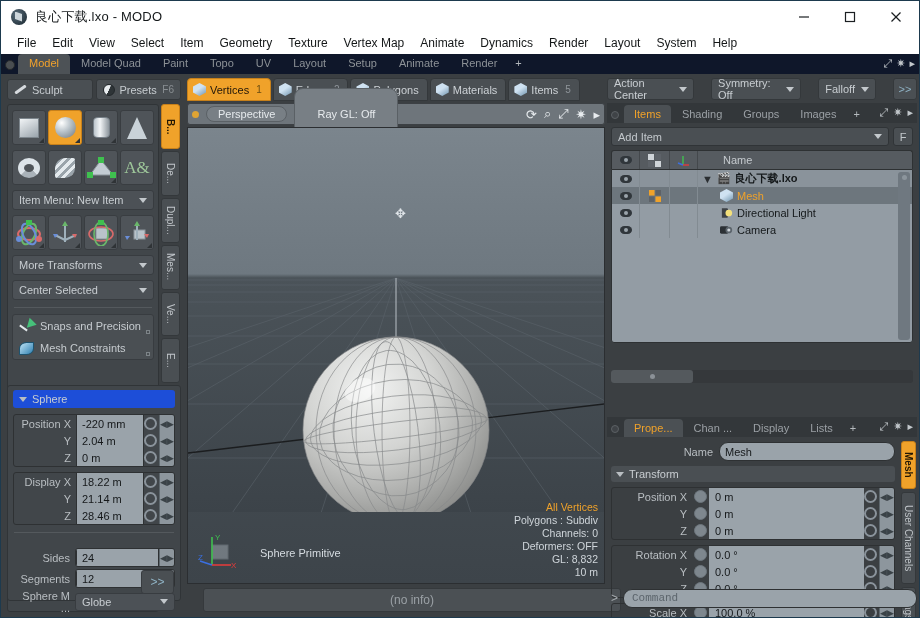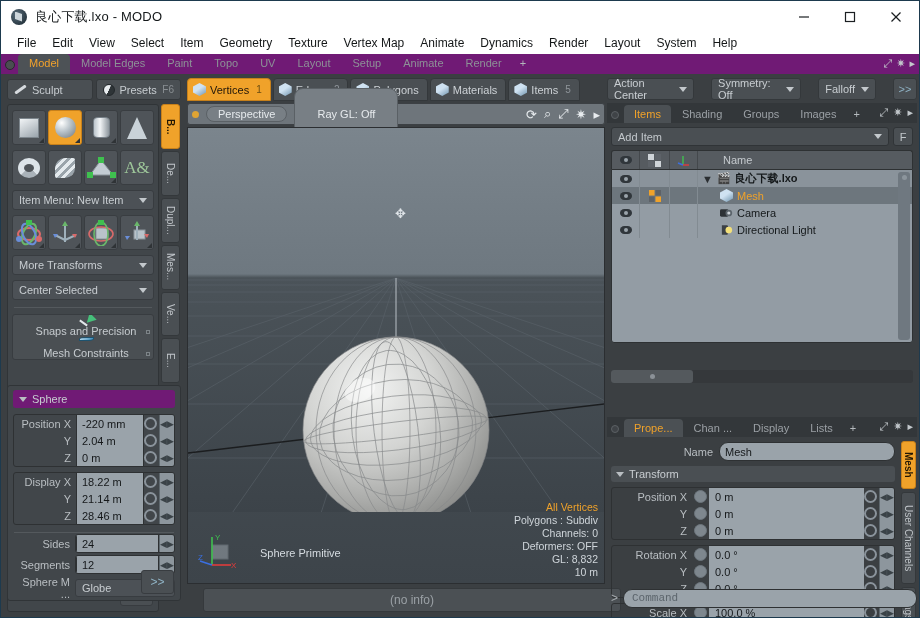--- a/index.html
+++ b/index.html
@@ -39,36 +39,36 @@
     position: absolute; left: 0; top: 31px; width: 918px; height: 22px;
     background: #ffffff; display: flex; align-items: center; padding-left: 8px;
   }
   .menu-item {
     font-size: 12px; color: #141718; padding: 2px 8px; white-space: nowrap;
   }
 
   
   #tabrow {
     position: absolute; left: 0; top: 53px; width: 918px; height: 20px;
-    background: #701a75; display: flex; align-items: flex-end;
+    background: #0f172a; display: flex; align-items: flex-end;
   }
   #tabrow .tabdot {
     width: 10px; height: 10px; margin: 0 3px 4px 4px; border-radius: 50%;
     background: #4a4e51; border: 1px solid #27292b;
   }
   .layout-tab {
     font-size: 11px; color: #8d9297; padding: 3px 11px 4px;
     border-radius: 4px 4px 0 0; white-space: nowrap; line-height: 13px;
   }
   .layout-tab.active { background: #4d5256; color: #f2a22c; }
   .layout-tab.plus { color: #b2b7bb; padding: 3px 7px 4px; }
   #tabrow .spacer { flex: 1; }
   .hdr-icon { color: #c3c8cc; font-size: 11px; margin: 0 4px 4px 0; }
   .grp-head {
-    background: #701a75; border-radius: 3px; color: #c8cdd1;
+    background: #1d4ed8; border-radius: 3px; color: #c8cdd1;
     font-size: 11px; padding: 3px 6px; display: flex; align-items: center;
   }
   .btn {
     background: #4a4f53; border: 1px solid #303437; border-radius: 3px;
     color: #c3c8cc; font-size: 11px; display: flex; align-items: center;
     justify-content: center;
   }
   .field {
     background: #9aa3aa; border: 1px solid #2e3133; border-radius: 3px;
     color: #15181a; font-size: 11px; display: flex; align-items: center;
@@ -144,21 +144,21 @@
 
   .xform { height: 35px; }
 
   .divider { height: 1px; background: #54595d; margin: 7px 6px 0 6px; }
   .snap-box {
     margin: 6px 4px 0 4px; background: #4a4f53; border: 1px solid #383c40;
     border-radius: 3px; overflow: hidden;
   }
   .snap-row {
     height: 22px; display: flex; align-items: center; gap: 6px;
-    padding-left: 6px; color: #c6cbcf; font-size: 11px; position: relative; flex-direction: column;
+    padding-left: 6px; color: #c6cbcf; font-size: 11px; position: relative;
   }
   .snap-row .sq { position: absolute; right: 3px; bottom: 3px; width: 4px;
                   height: 4px; border: 1px solid #7d8488; }
   .ic-snap { width: 15px; height: 13px; position: relative; }
   .ic-snap::before { content:""; position:absolute; left:0; top:7px; width:9px;
      height:2px; background:#e2e7ea; transform: rotate(35deg); }
   .ic-snap::after { content:""; position:absolute; left:6px; top:0;
      border-left:5px solid transparent; border-right:5px solid transparent;
      border-top:9px solid #46c07a; transform: rotate(45deg); }
   .ic-mc { width: 15px; height: 13px; border-radius: 50% 0 50% 0;
@@ -391,21 +391,21 @@
   <div class="menu-item">Dynamics</div>
   <div class="menu-item">Render</div>
   <div class="menu-item">Layout</div>
   <div class="menu-item">System</div>
   <div class="menu-item">Help</div>
 </div>
 
 <div id="tabrow">
   <div class="tabdot"></div>
   <div class="layout-tab active">Model</div>
-  <div class="layout-tab">Model Edges</div>
+  <div class="layout-tab">Model Quad</div>
   <div class="layout-tab">Paint</div>
   <div class="layout-tab">Topo</div>
   <div class="layout-tab">UV</div>
   <div class="layout-tab">Layout</div>
   <div class="layout-tab">Setup</div>
   <div class="layout-tab">Animate</div>
   <div class="layout-tab">Render</div>
   <div class="layout-tab plus">+</div>
   <div class="spacer"></div>
   <div class="hdr-icon">⤢</div>
@@ -600,21 +600,21 @@
       <div class="prow" style="margin:0">
         <span class="lbl">Z</span>
         <span class="pfield">28.46 m</span>
         <span class="knob"></span>
         <span class="spin">◀▶</span>
       </div>
     </div>
 
     <div class="divider" style="margin:7px 6px 0 6px"></div>
 
-    <div class="prow" style="margin-top:2px">
+    <div class="prow" style="margin-top:16px">
       <span class="lbl">Sides</span>
       <span class="pgrp" style="flex:1; display:flex">
         <span class="pfield">24</span>
         <span class="spin">◀▶</span>
       </span>
     </div>
     <div class="prow" style="margin-top:4px">
       <span class="lbl">Segments</span>
       <span class="pgrp" style="flex:1; display:flex">
         <span class="pfield">12</span>
@@ -871,41 +871,41 @@
       <div class="lrow">
         <span class="lcol" style="width:28px">
           <span class="eye">
               <i></i>
             </span>
         </span>
         <span class="lcol" style="width:30px"></span>
         <span class="lcol" style="width:28px"></span>
         <span class="lname" style="padding-left:22px">
           <svg width="13" height="12" viewBox="0 0 14 12">
-            <rect x="0" y="2" width="9" height="8" rx="1.5" fill="#2c3135"></rect>
-            <circle cx="9.5" cy="6" r="3.6" fill="#5b646b"></circle>
-              <circle cx="9.5" cy="6" r="1.7" fill="#cdd3d8"></circle>
+            <path d="M2 1 L8 1 L10 6 L8 11 L2 11 Z" fill="#3c4146"></path>
+            <circle cx="9.5" cy="6" r="3.6" fill="#f3e07a"></circle>
           </svg>
-          <span>Camera</span>
+          <span>Directional Light</span>
         </span>
       </div>
       <div class="lrow">
         <span class="lcol" style="width:28px">
           <span class="eye">
               <i></i>
             </span>
         </span>
         <span class="lcol" style="width:30px"></span>
         <span class="lcol" style="width:28px"></span>
         <span class="lname" style="padding-left:22px">
           <svg width="13" height="12" viewBox="0 0 14 12">
-            <path d="M2 1 L8 1 L10 6 L8 11 L2 11 Z" fill="#3c4146"></path>
-            <circle cx="9.5" cy="6" r="3.6" fill="#f3e07a"></circle>
+            <rect x="0" y="2" width="9" height="8" rx="1.5" fill="#2c3135"></rect>
+            <circle cx="9.5" cy="6" r="3.6" fill="#5b646b"></circle>
+              <circle cx="9.5" cy="6" r="1.7" fill="#cdd3d8"></circle>
           </svg>
-          <span>Directional Light</span>
+          <span>Camera</span>
         </span>
       </div>
       <div style="position:absolute; right:2px; top:2px; width:12px; bottom:2px; background:#6f7880;
                   border-radius:3px;">
         <span style="display:block;width:5px;height:5px;border-radius:50%;background:#8c959c;margin:3px auto"></span>
       </div>
     </div>
 
     <div id="hscroll">
       <div class="thumb">

